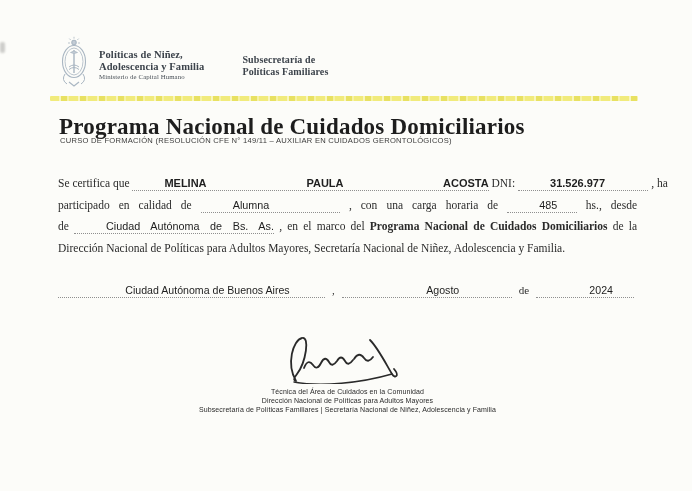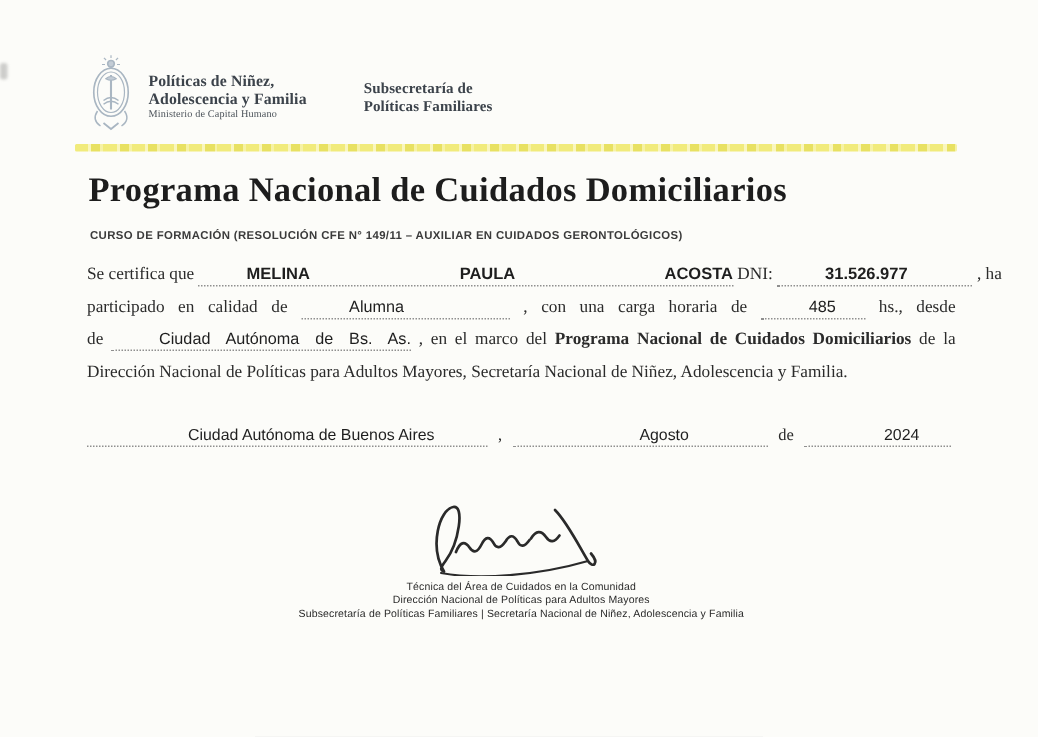--- a/index.html
+++ b/index.html
@@ -31,21 +31,21 @@
     background:repeating-linear-gradient(90deg,
       #f1eb7c 0px,#f1eb7c 9px,
       #f9f6bd 9px,#f9f6bd 11px,
       #e8e162 11px,#e8e162 17px,
       #f6f2a5 17px,#f6f2a5 19px);
     border-radius:1px;
   }
 
   
   .title{position:absolute;left:59px;top:114px;font-size:23px;font-weight:bold;color:#1d1d1d;letter-spacing:.2px;}
-  .subtitle{position:absolute;left:60px;top:152px;font-family:"Liberation Sans",sans-serif;font-size:7.6px;font-weight:700;color:#3b3b3b;letter-spacing:.25px;}
+  .subtitle{position:absolute;left:60px;top:136px;font-family:"Liberation Sans",sans-serif;font-size:7.6px;font-weight:400;color:#3b3b3b;letter-spacing:.25px;}
 
   
   .bodytext{position:absolute;left:58px;top:177px;width:579px;font-size:11.5px;color:#2b2b2b;}
   .bline{height:21.5px;text-align:justify;text-align-last:justify;white-space:nowrap;}
   .bline.left{text-align:left;text-align-last:left;white-space:normal;}
   .blank{
     display:inline-block;vertical-align:baseline;
     border-bottom:1.6px dotted #8f8f8f;
     text-align:center;
     font-family:"Liberation Sans",sans-serif;font-size:10.8px;color:#1e1e1e;

